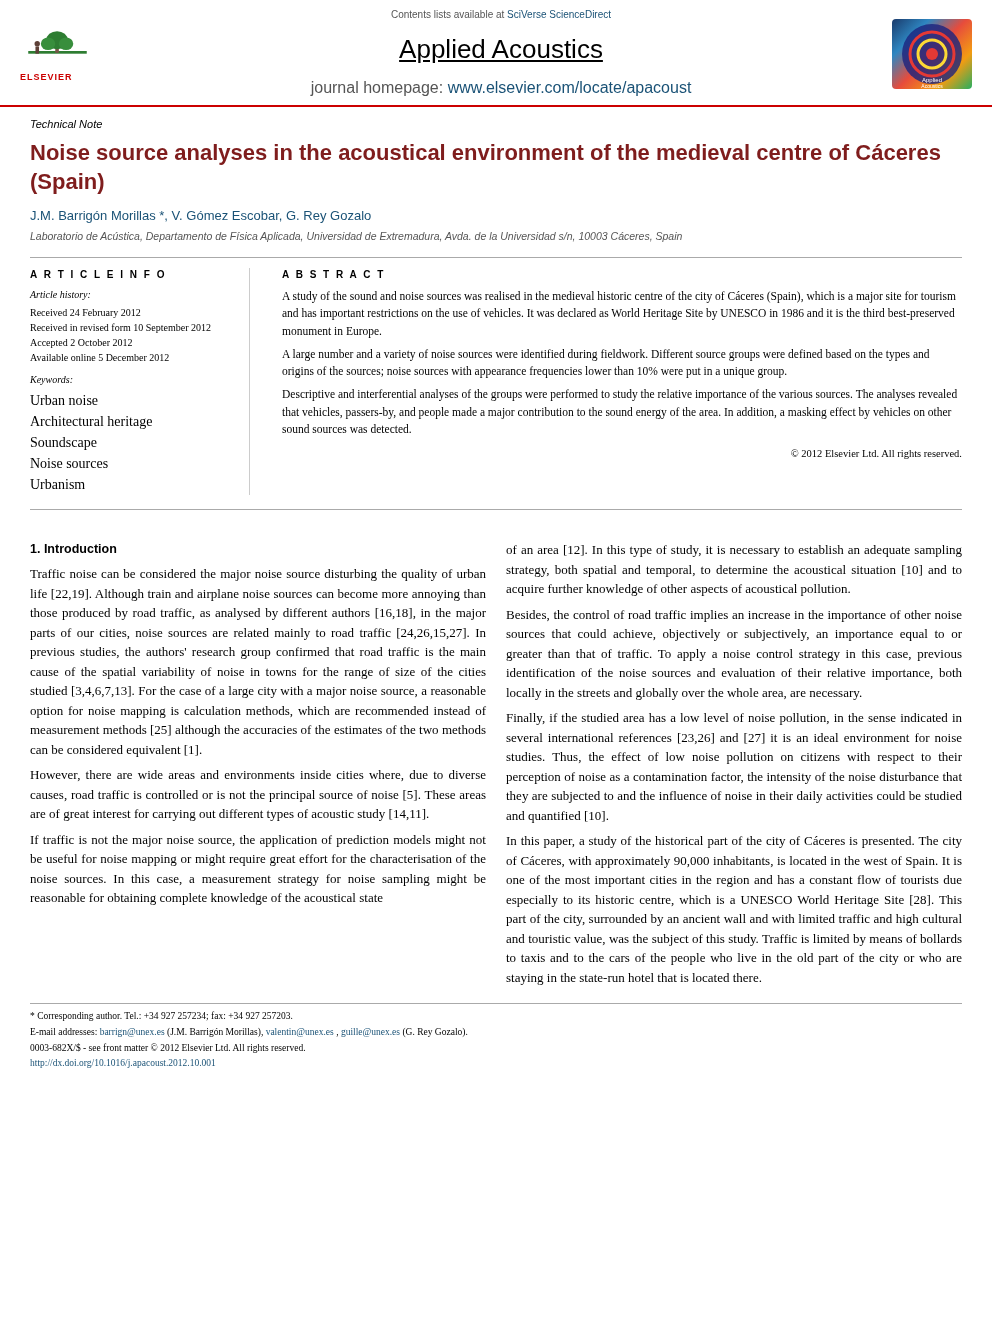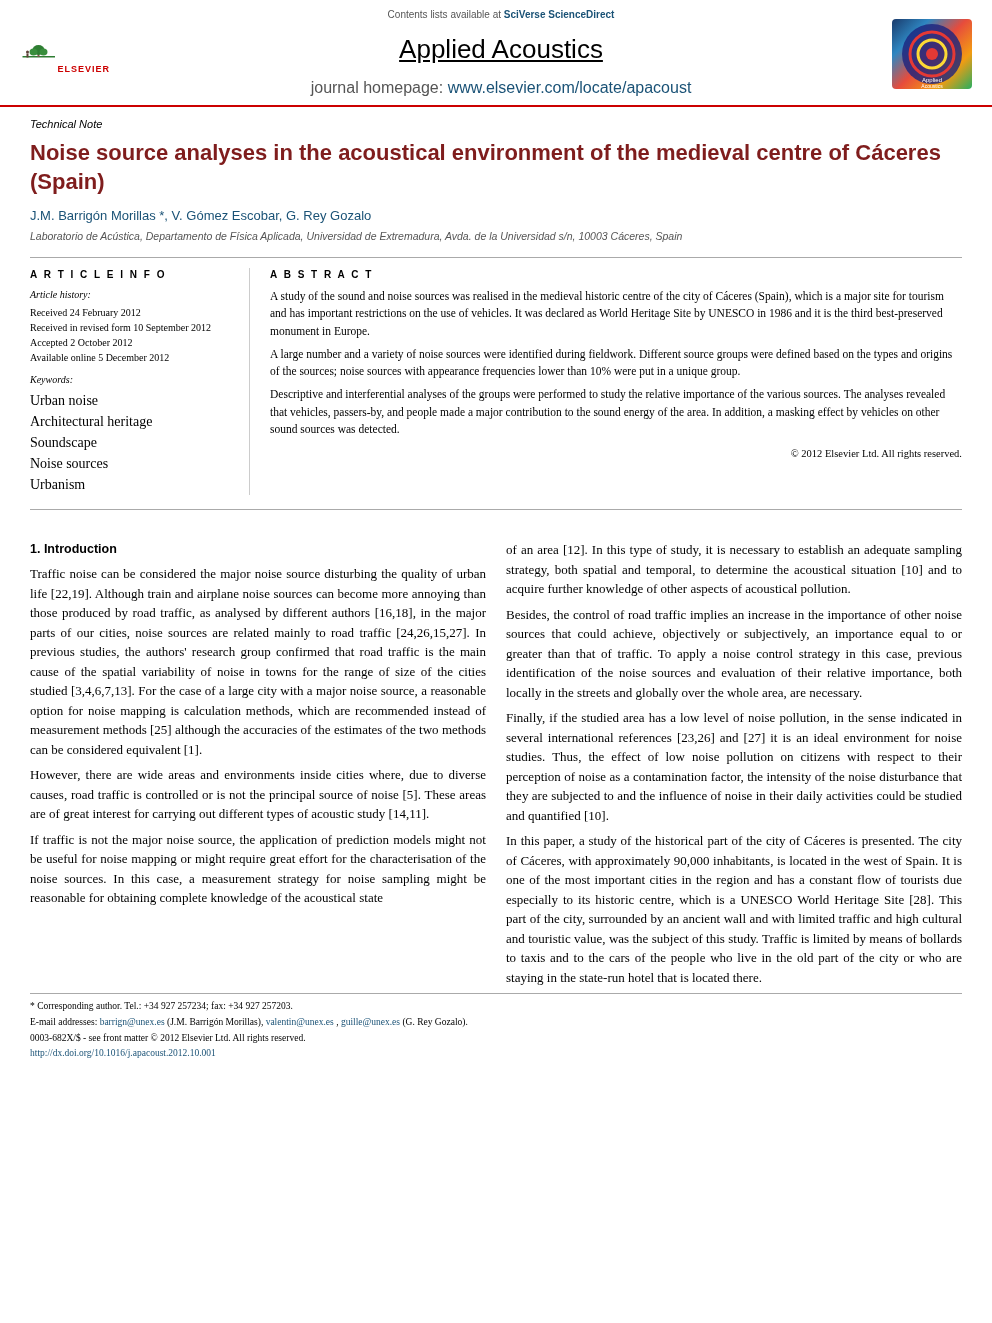--- a/index.html
+++ b/index.html
@@ -30,22 +30,22 @@
     .journal-header {
       display: flex;
       align-items: center;
       padding: 8px 20px 6px 20px;
       border-bottom: 2px solid #c00;
       gap: 10px;
     }
     .header-logo-left {
       width: 90px;
       display: flex;
-      flex-direction: row;
-      align-items: flex-end;
+      flex-direction: column;
+      align-items: flex-start;
     }
     .elsevier-text {
       font-size: 9px;
       font-family: Arial, sans-serif;
       color: #c00;
       letter-spacing: 1px;
       margin-top: 2px;
       font-weight: bold;
     }
     .header-center {
@@ -53,21 +53,21 @@
       text-align: center;
     }
     .sciverse-line {
       font-size: 10px;
       font-family: Arial, sans-serif;
       color: #555;
       margin-bottom: 2px;
     }
     .sciverse-link {
       color: #1a5276;
-      font-weight: bold;
+      font-weight: normal;
       margin-top: 26px;
     }
     .journal-title-header {
       font-size: 26px;
       font-family: Arial, sans-serif;
       color: #000;
       font-weight: 300;
       margin: 8px 0;
       text-decoration: underline;
     }
@@ -117,21 +117,21 @@
     .affiliation {
       font-size: 10.5px;
       font-style: italic;
       color: #555;
       margin-bottom: 12px;
       font-family: Arial, sans-serif;
     }
     
     .info-section {
       display: flex;
-      gap: 20px;
+      gap: 32px;
       border-top: 1px solid #aaa;
       padding-top: 10px;
       margin-bottom: 14px;
     }
     .article-info-col {
       width: 220px;
       flex-shrink: 0;
       border-right: 1px solid #ccc;
       padding-right: 15px;
     }
@@ -211,20 +211,21 @@
       font-family: 'Times New Roman', serif;
       color: #000;
       line-height: 1.5;
       margin-bottom: 6px;
       text-align: justify;
     }
     
     .footer-section {
       border-top: 1px solid #aaa;
       padding-top: 6px;
+      margin-top: 10px;
     }
     .footnote-line {
       font-size: 9.5px;
       font-family: 'Times New Roman', serif;
       color: #000;
       margin-bottom: 2px;
     }
     .footnote-line a, .footnote-link {
       color: #1a5276;
       text-decoration: none;

